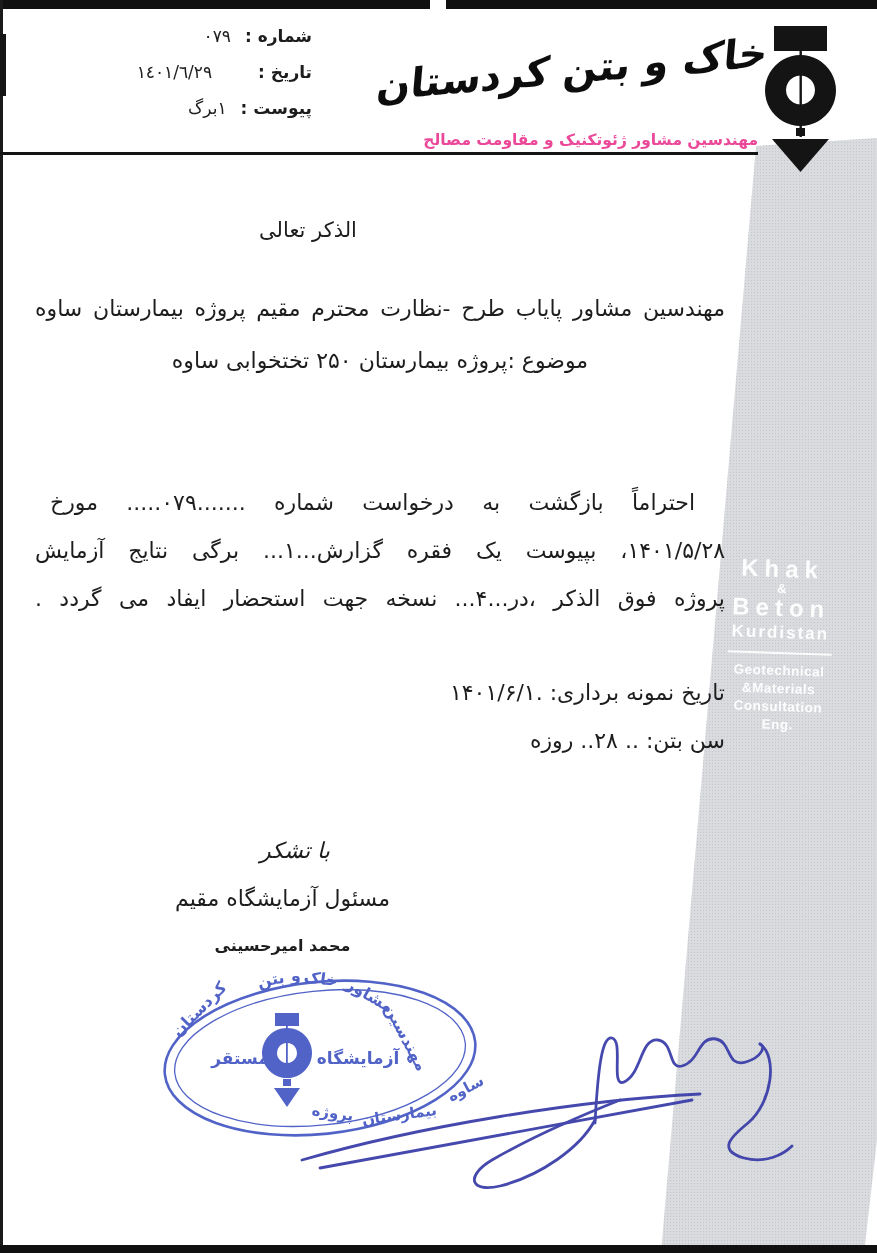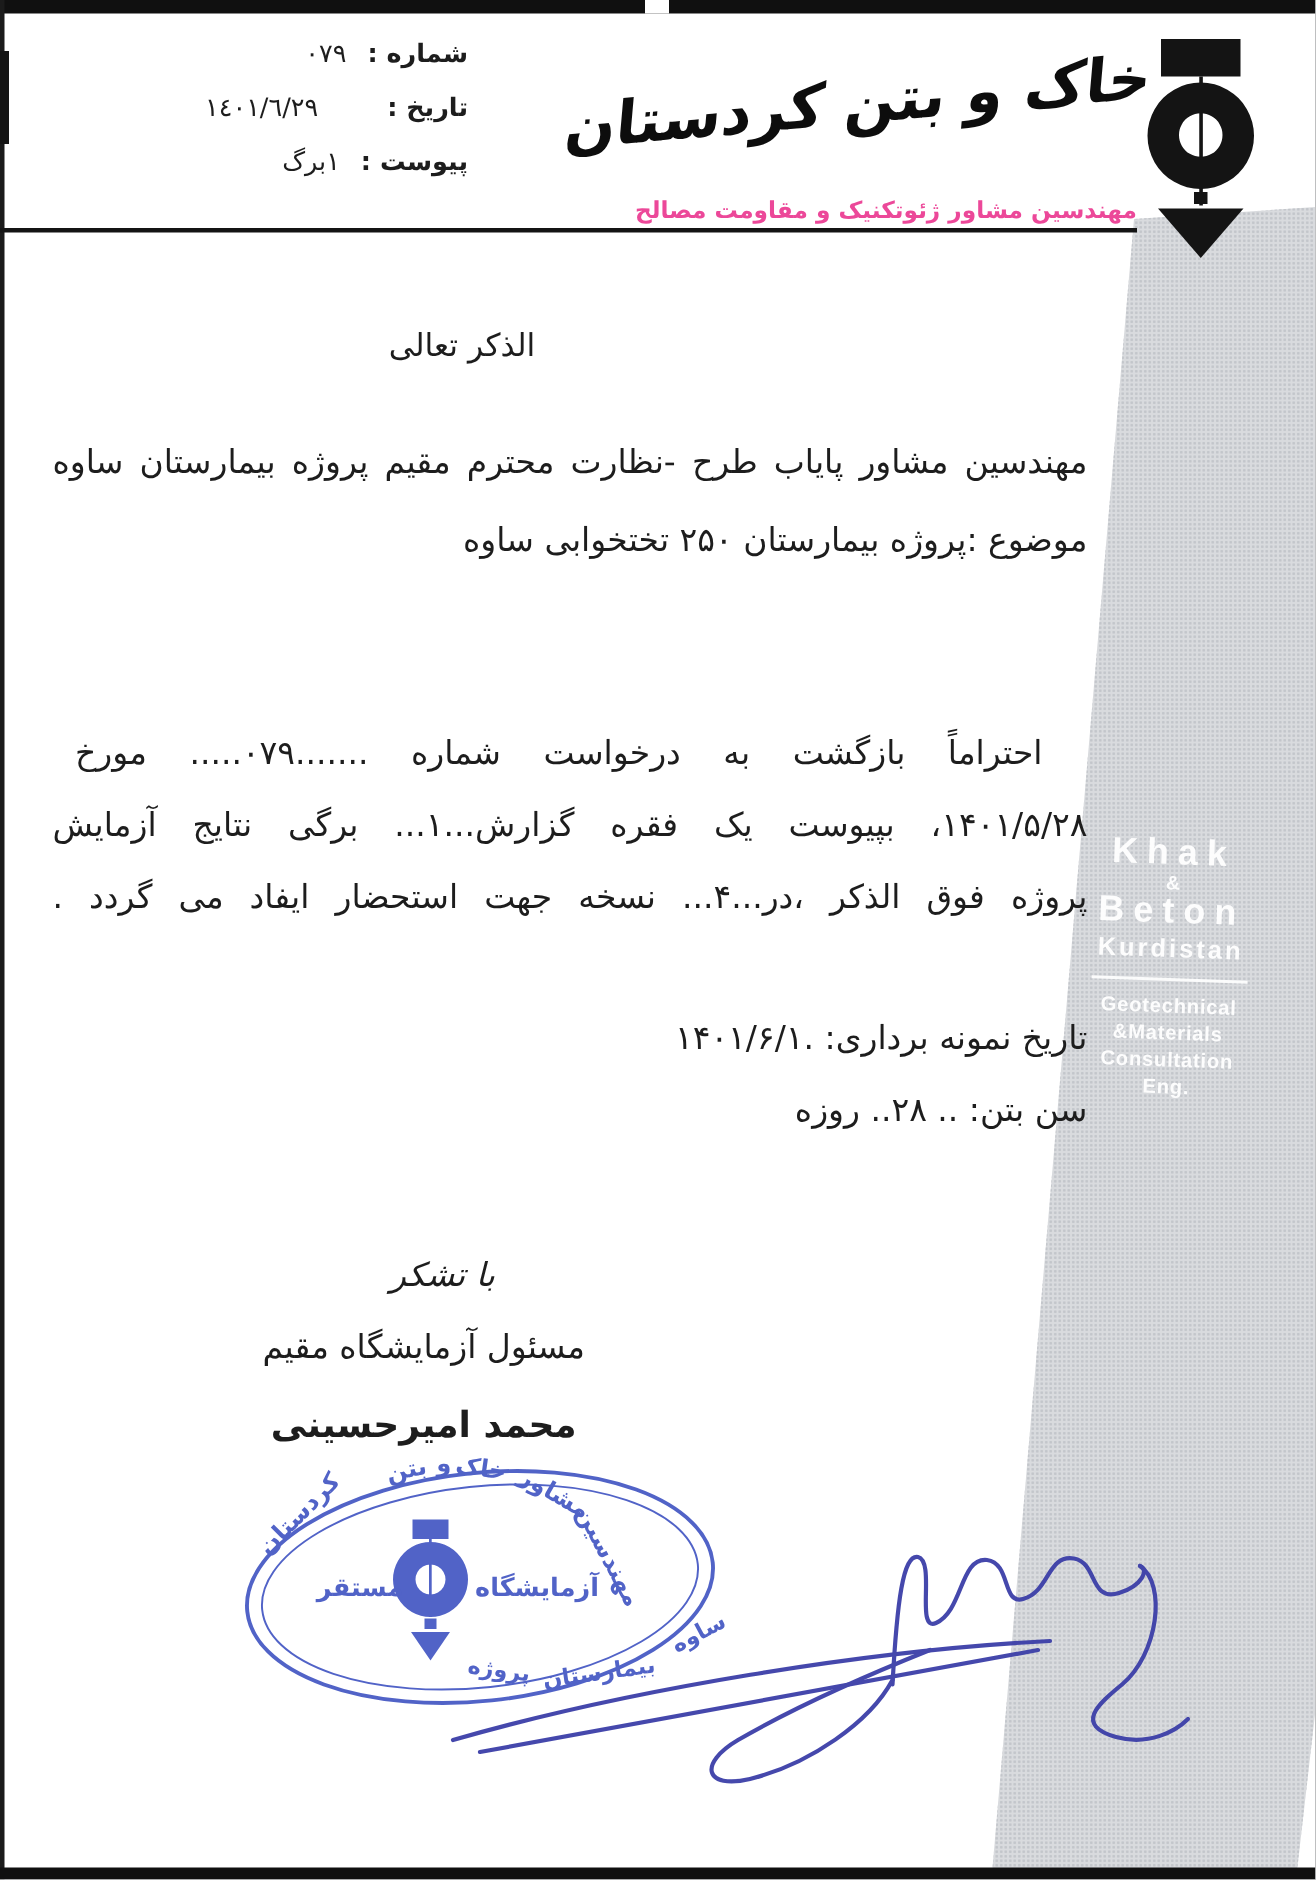--- a/index.html
+++ b/index.html
@@ -46,29 +46,29 @@
   }
   .bt-big{font-size:24px;letter-spacing:6px;line-height:26px;}
   .bt-amp{font-size:13px;line-height:13px;}
   .bt-kurd{font-size:17px;letter-spacing:2px;line-height:24px;}
   .bt-rule{width:104px;height:2px;background:rgba(255,255,255,0.9);margin:7px auto 8px auto;}
   .bt-sm{font-size:13.5px;line-height:18px;letter-spacing:0.5px;}
   
   .bismillah{left:228px;top:218px;width:160px;text-align:center;font-size:21px;direction:rtl;}
   .addressee{left:35px;top:296px;width:690px;direction:rtl;font-size:22px;
     text-align:justify;text-align-last:justify;white-space:nowrap;}
-  .subject{left:35px;top:348px;width:690px;direction:rtl;font-size:22px;text-align:right;}
+  .subject{left:35px;top:348px;width:690px;direction:rtl;font-size:22px;text-align:center;}
   .salutation{left:35px;top:440px;width:690px;direction:rtl;font-size:22px;text-align:right;}
   .body-col{left:35px;top:486px;width:690px;direction:rtl;font-size:22px;}
   .body-line{height:48px;line-height:34px;text-align:justify;text-align-last:justify;}
   .body-line.first{padding-right:30px;margin-left:15px;}
   .info-line{direction:rtl;font-size:22px;text-align:right;width:690px;left:35px;}
   .closing{left:240px;top:838px;width:110px;text-align:center;direction:rtl;font-size:22px;font-style:italic;}
   .signer-title{left:160px;top:886px;width:245px;text-align:center;direction:rtl;font-size:22px;}
-  .signer-name{left:175px;top:936px;width:215px;text-align:center;direction:rtl;font-size:24px;font-weight:bold;}
+  .signer-name{left:175px;top:936px;width:215px;text-align:center;direction:rtl;font-size:16px;font-weight:bold;}
   
   .stamp-svg{left:120px;top:960px;}
   .sig-svg{left:280px;top:1008px;}
   .stamp-word{font-family:"DejaVu Sans",sans-serif;font-weight:bold;}
 </style>
 </head>
 <body>
 
 <div id="page">
 

